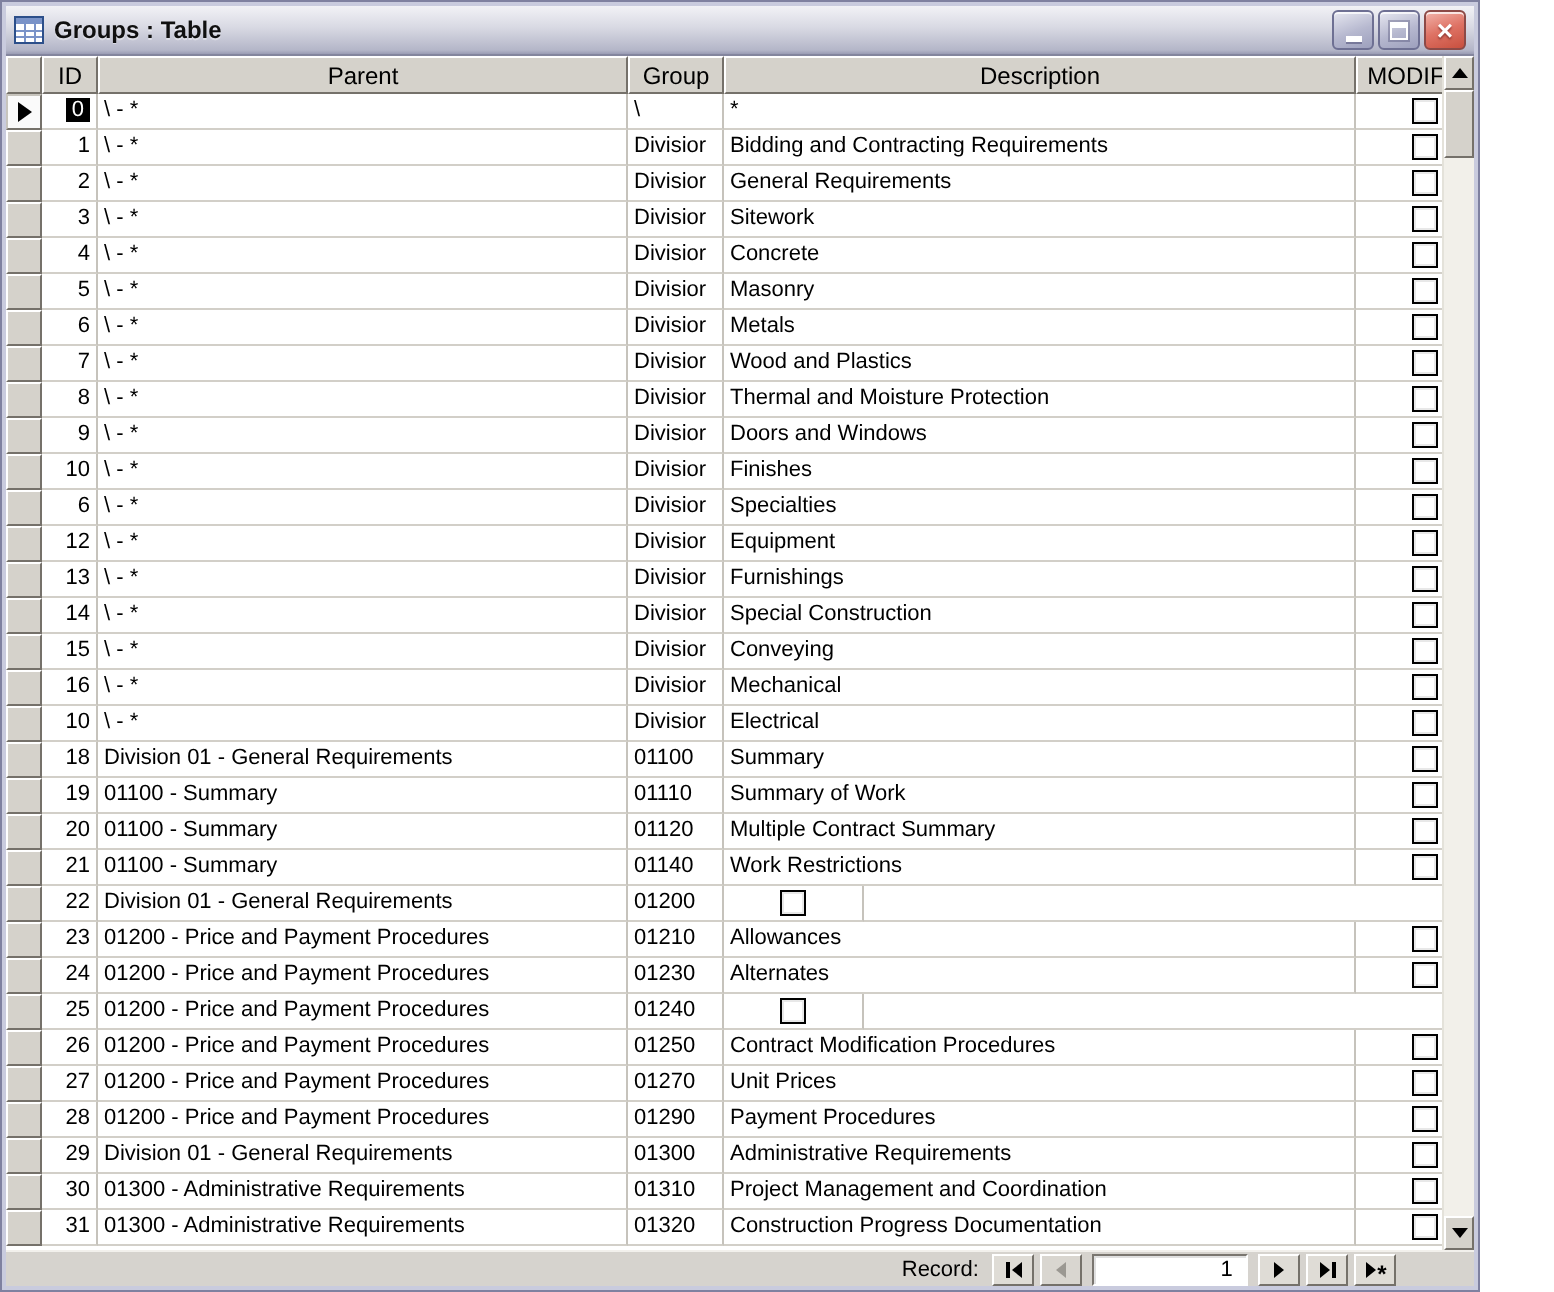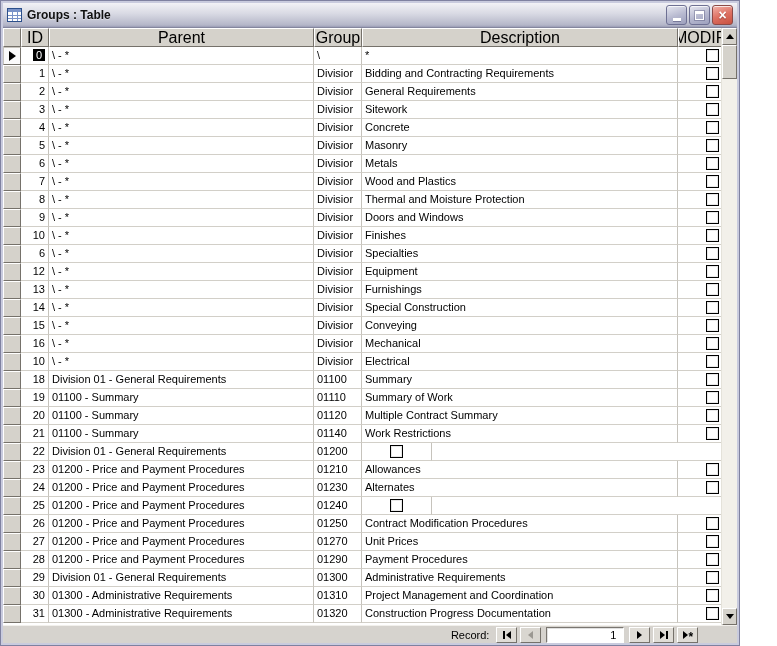--- a/index.html
+++ b/index.html
@@ -38,21 +38,21 @@
 
   
   .content { flex:1 1 auto; display:flex; flex-direction:column; overflow:hidden; background:#d6d3ce; }
   .datasheet { flex:1 1 auto; display:flex; overflow:hidden; background:#fff; }
   .grid-area { flex:1 1 auto; display:flex; flex-direction:column; overflow:hidden; }
 
   .hdr-row { display:flex; flex:0 0 19px; height:19px; }
   .hdr-cell {
     background:#d5d2cb; border:1px solid; border-color:#ffffff #75716a #75716a #ffffff;
     display:flex; align-items:center; justify-content:center;
-    font-size:16px; color:#000; overflow:hidden; white-space:nowrap; flex:0 0 auto;
+    font-size:12px; color:#000; overflow:hidden; white-space:nowrap; flex:0 0 auto;
   }
   .hdr-fill { flex:1 1 auto; }
 
   .rows { flex:1 1 auto; overflow:hidden; }
   .drow { display:flex; height:18px; }
   .sel-cell {
     width:18px; flex:0 0 18px; background:#d5d2cb;
     border:1px solid; border-color:#ffffff #75716a #75716a #ffffff;
     display:flex; align-items:center; justify-content:center;
   }

